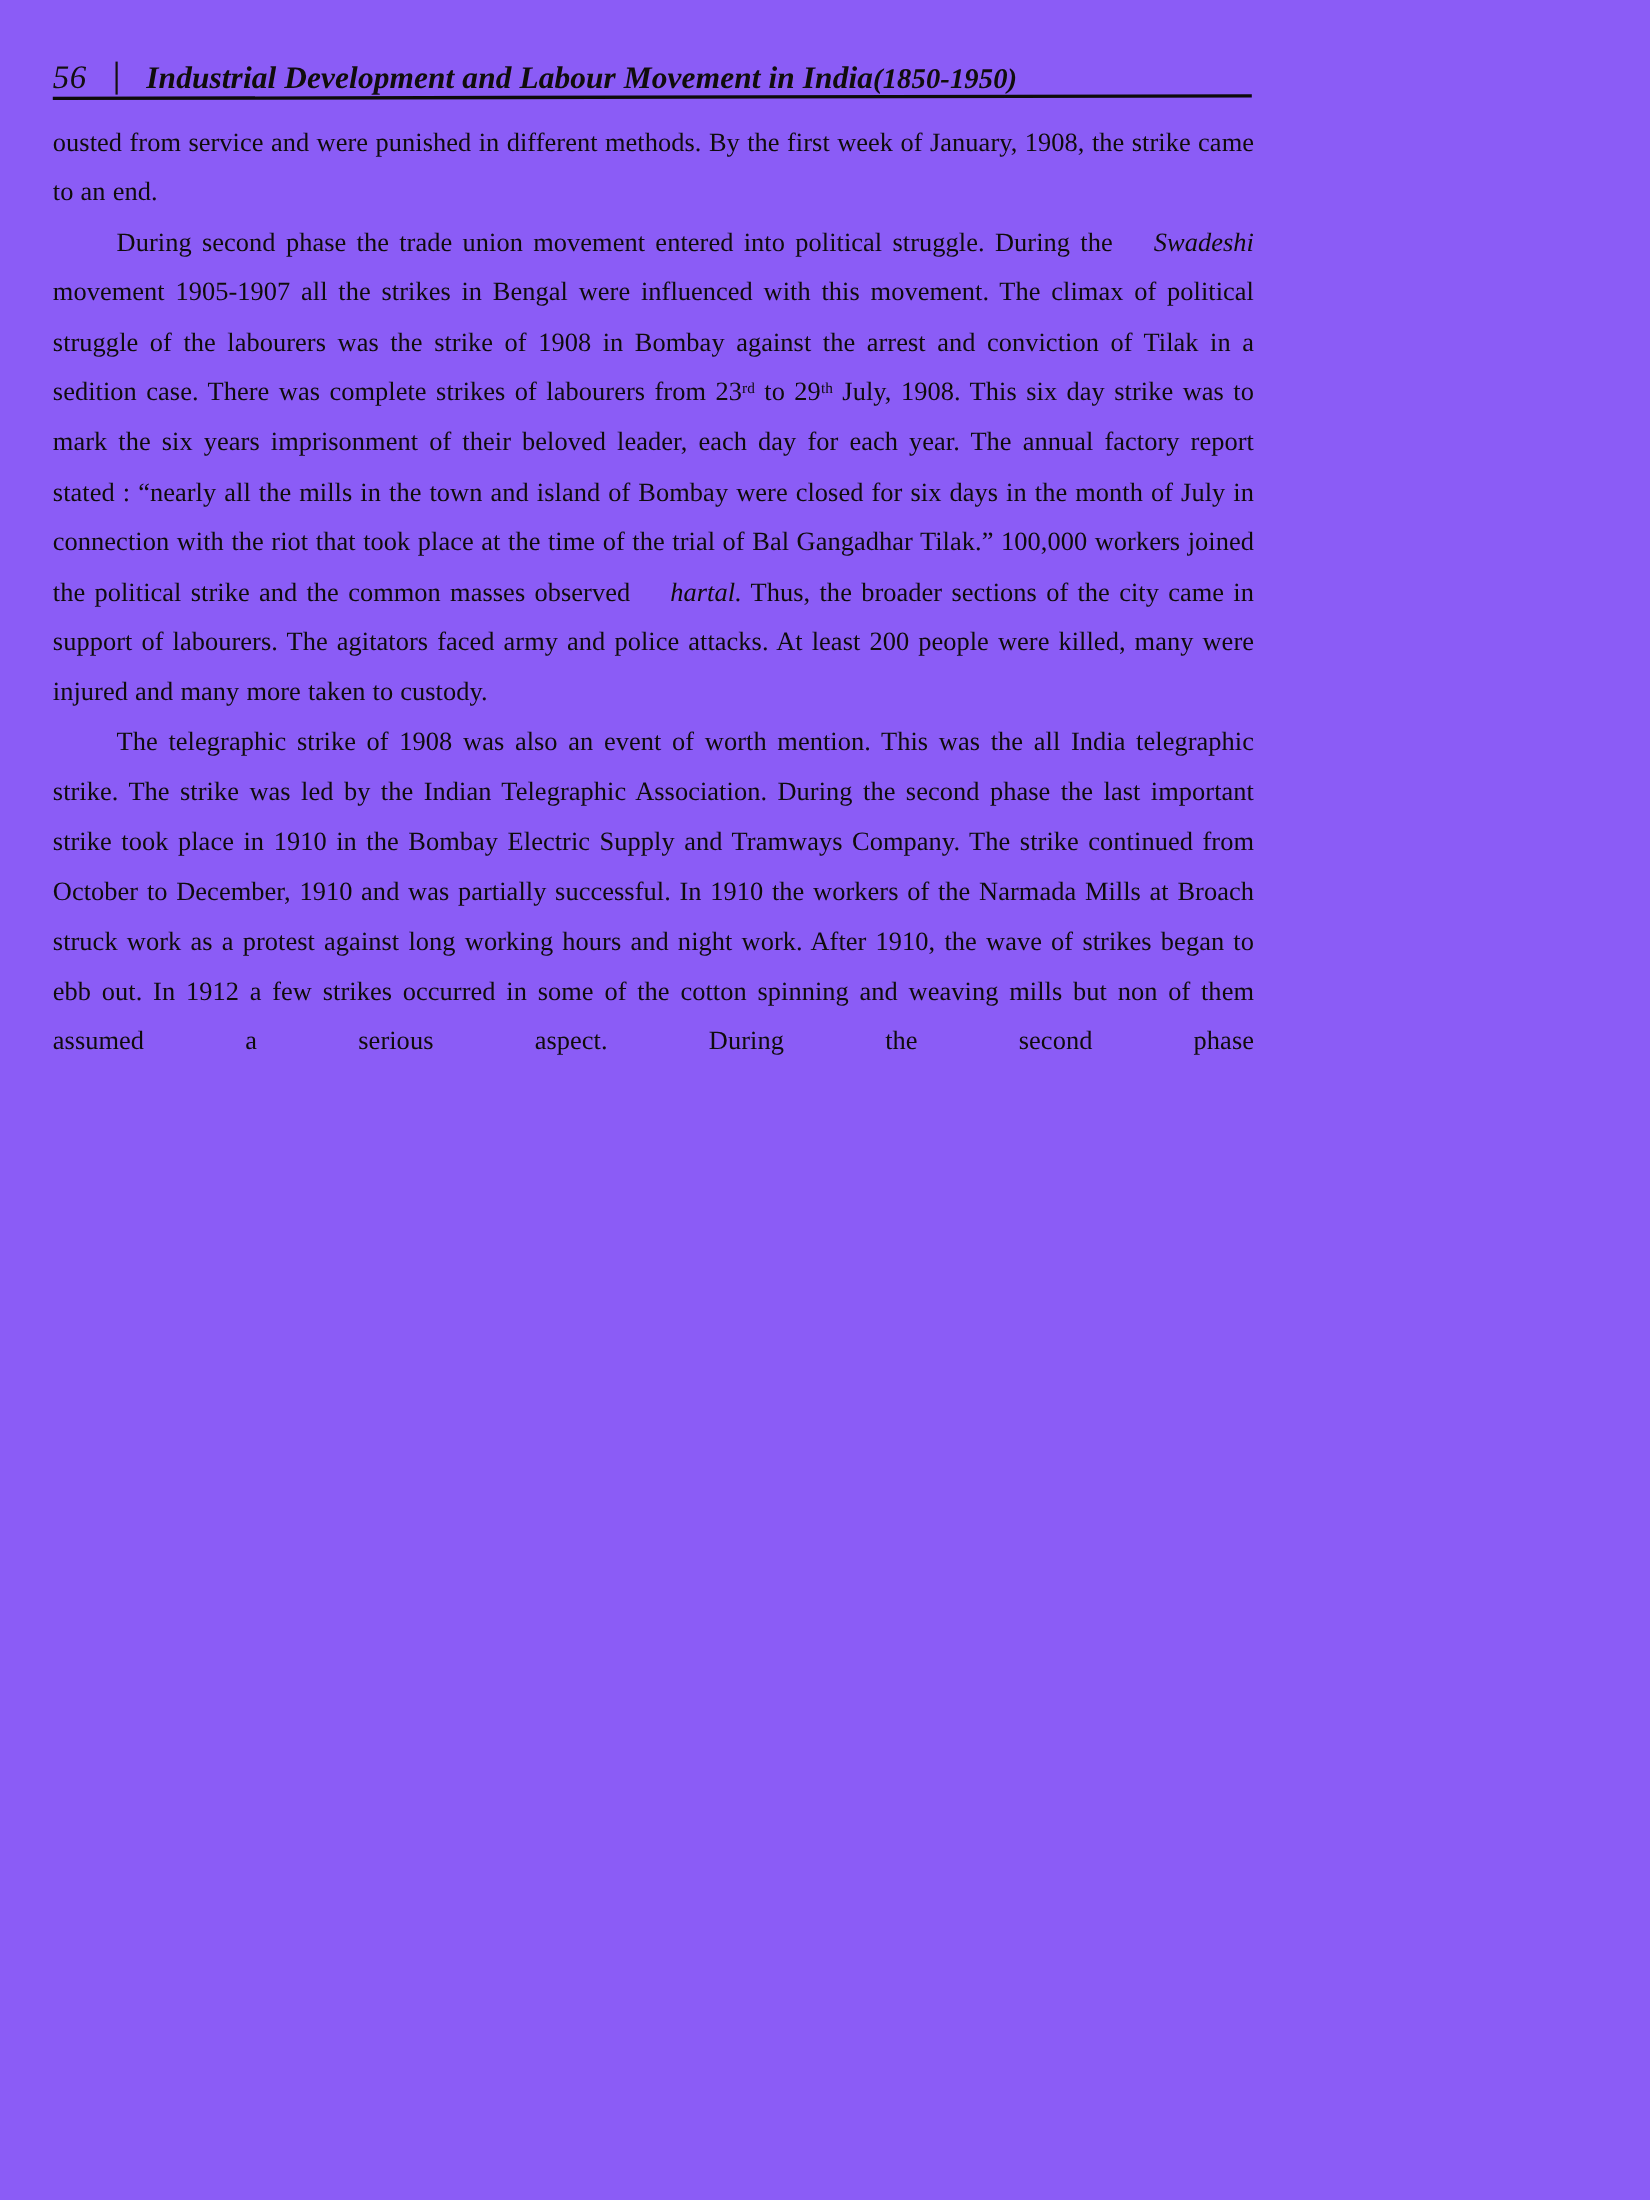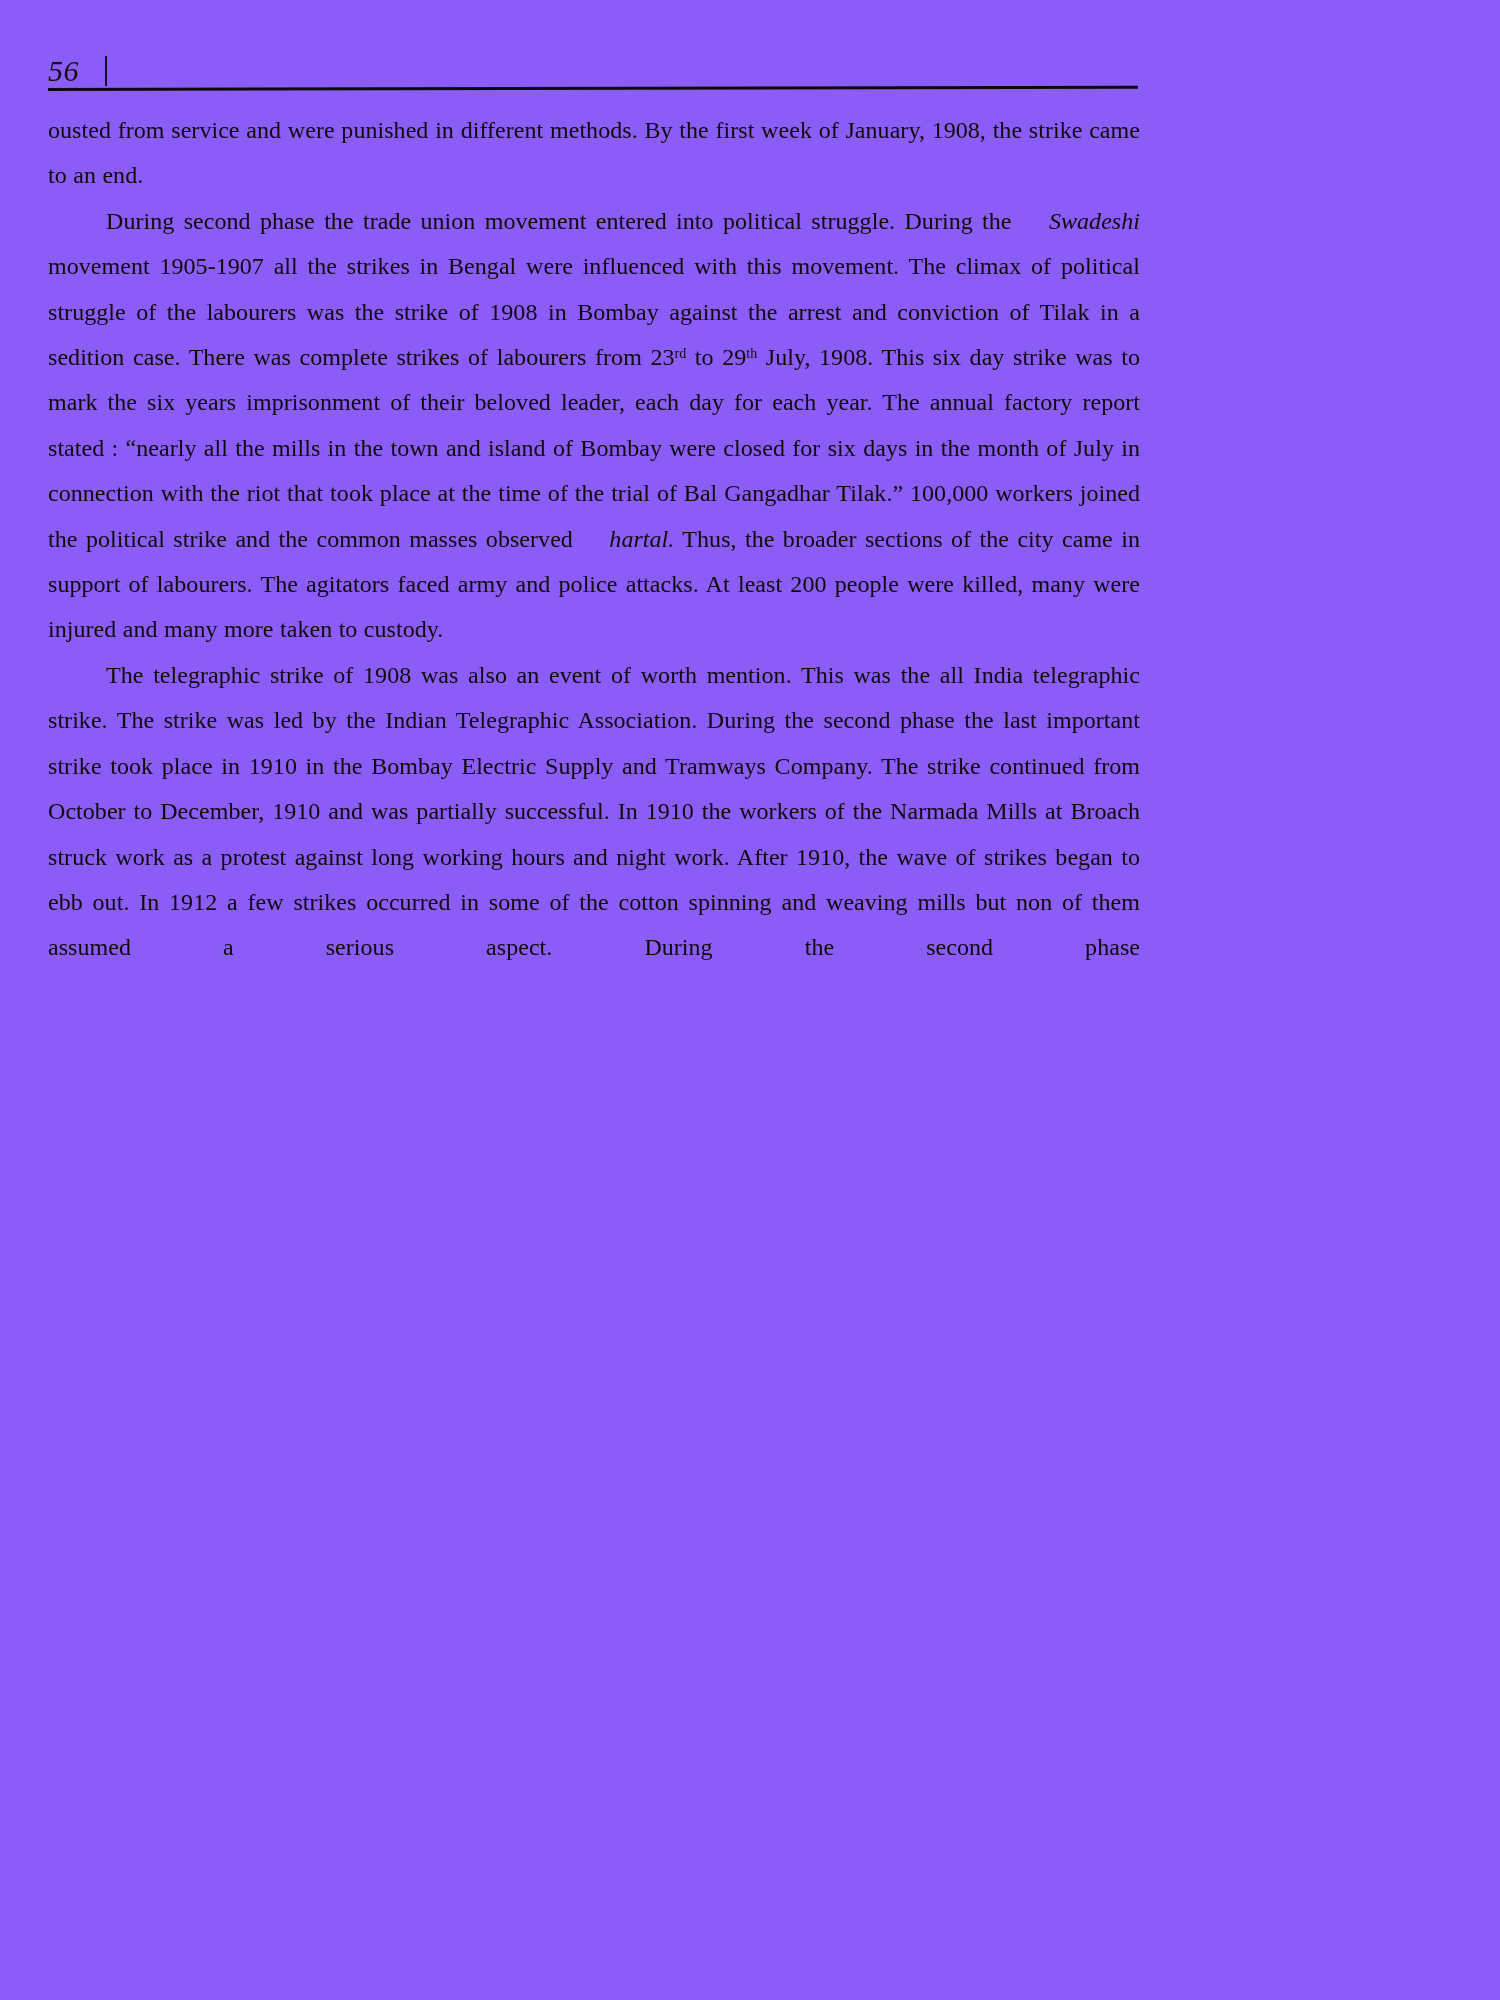--- a/index.html
+++ b/index.html
@@ -103,20 +103,23 @@
   }
 </style>
 </head>
 <body>
 
 <div class="page">
 
   <div class="runhead">
     <span class="folio">56</span>
     <span class="folio-rule"></span>
+    <span class="runtitle">
+      <span>Industrial Development and Labour Movement in India</span><span class="yr">(1850-1950)</span>
+    </span>
   </div>
   <div class="head-rule"></div>
 
   <div class="body">
       <p><span>ousted from service and were punished in different methods. By the first week of January, 1908, the strike came to an end.</span></p>
       <p class="indent"><span>During second phase the trade union movement entered into political struggle. During the </span><span class="it">Swadeshi</span><span> movement 1905-1907 all the strikes in Bengal were influenced with this movement. The climax of political struggle of the labourers was the strike of 1908 in Bombay against the arrest and conviction of Tilak in a sedition case. There was complete strikes of labourers from 23</span><sup>rd</sup><span> to 29</span><sup>th</sup><span> July, 1908. This six day strike was to mark the six years imprisonment of their beloved leader, each day for each year. The annual factory report stated : “nearly all the mills in the town and island of Bombay were closed for six days in the month of July in connection with the riot that took place at the time of the trial of Bal Gangadhar Tilak.” 100,000 workers joined the political strike and the common masses observed </span><span class="it">hartal.</span><span> Thus, the broader sections of the city came in support of labourers. The agitators faced army and police attacks. At least 200 people were killed, many were injured and many more taken to custody.</span></p>
       <p class="indent last"><span>The telegraphic strike of 1908 was also an event of worth mention. This was the all India telegraphic strike. The strike was led by the Indian Telegraphic Association. During the second phase the last important strike took place in 1910 in the Bombay Electric Supply and Tramways Company. The strike continued from October to December, 1910 and was partially successful. In 1910 the workers of the Narmada Mills at Broach struck work as a protest against long working hours and night work. After 1910, the wave of strikes began to ebb out. In 1912 a few strikes occurred in some of the cotton spinning and weaving mills but non of them assumed a serious aspect. During the second phase</span></p>
     </div>
 
 </div>

